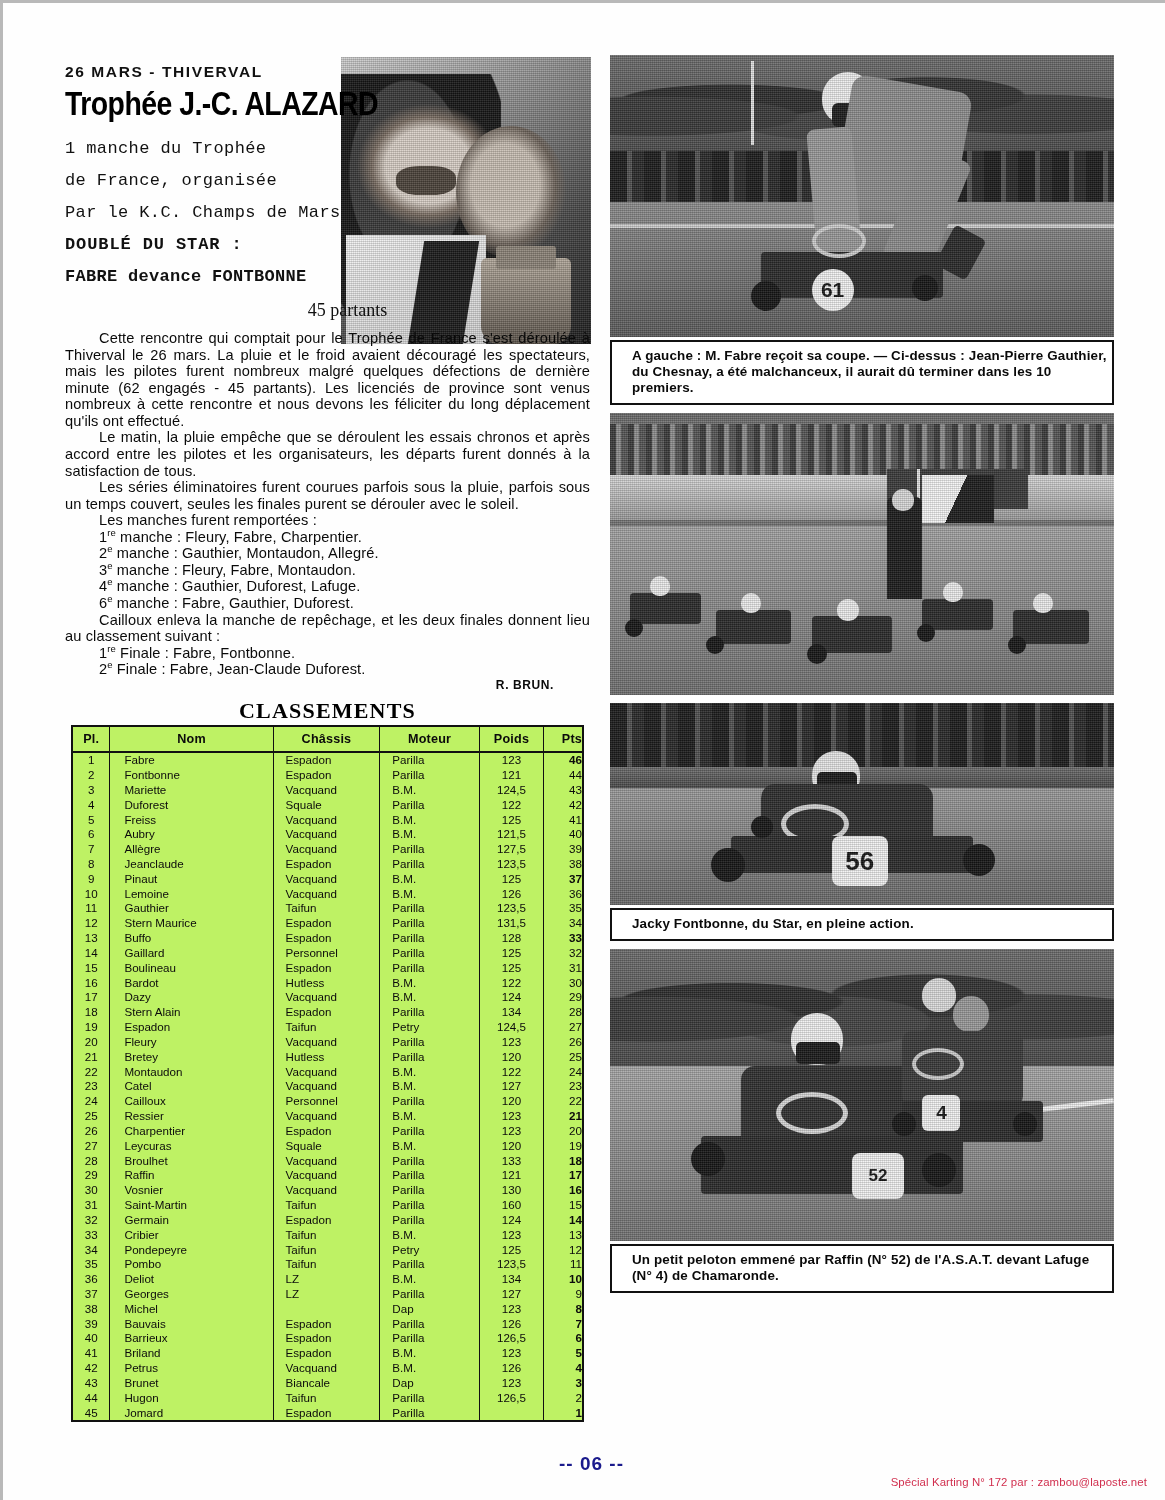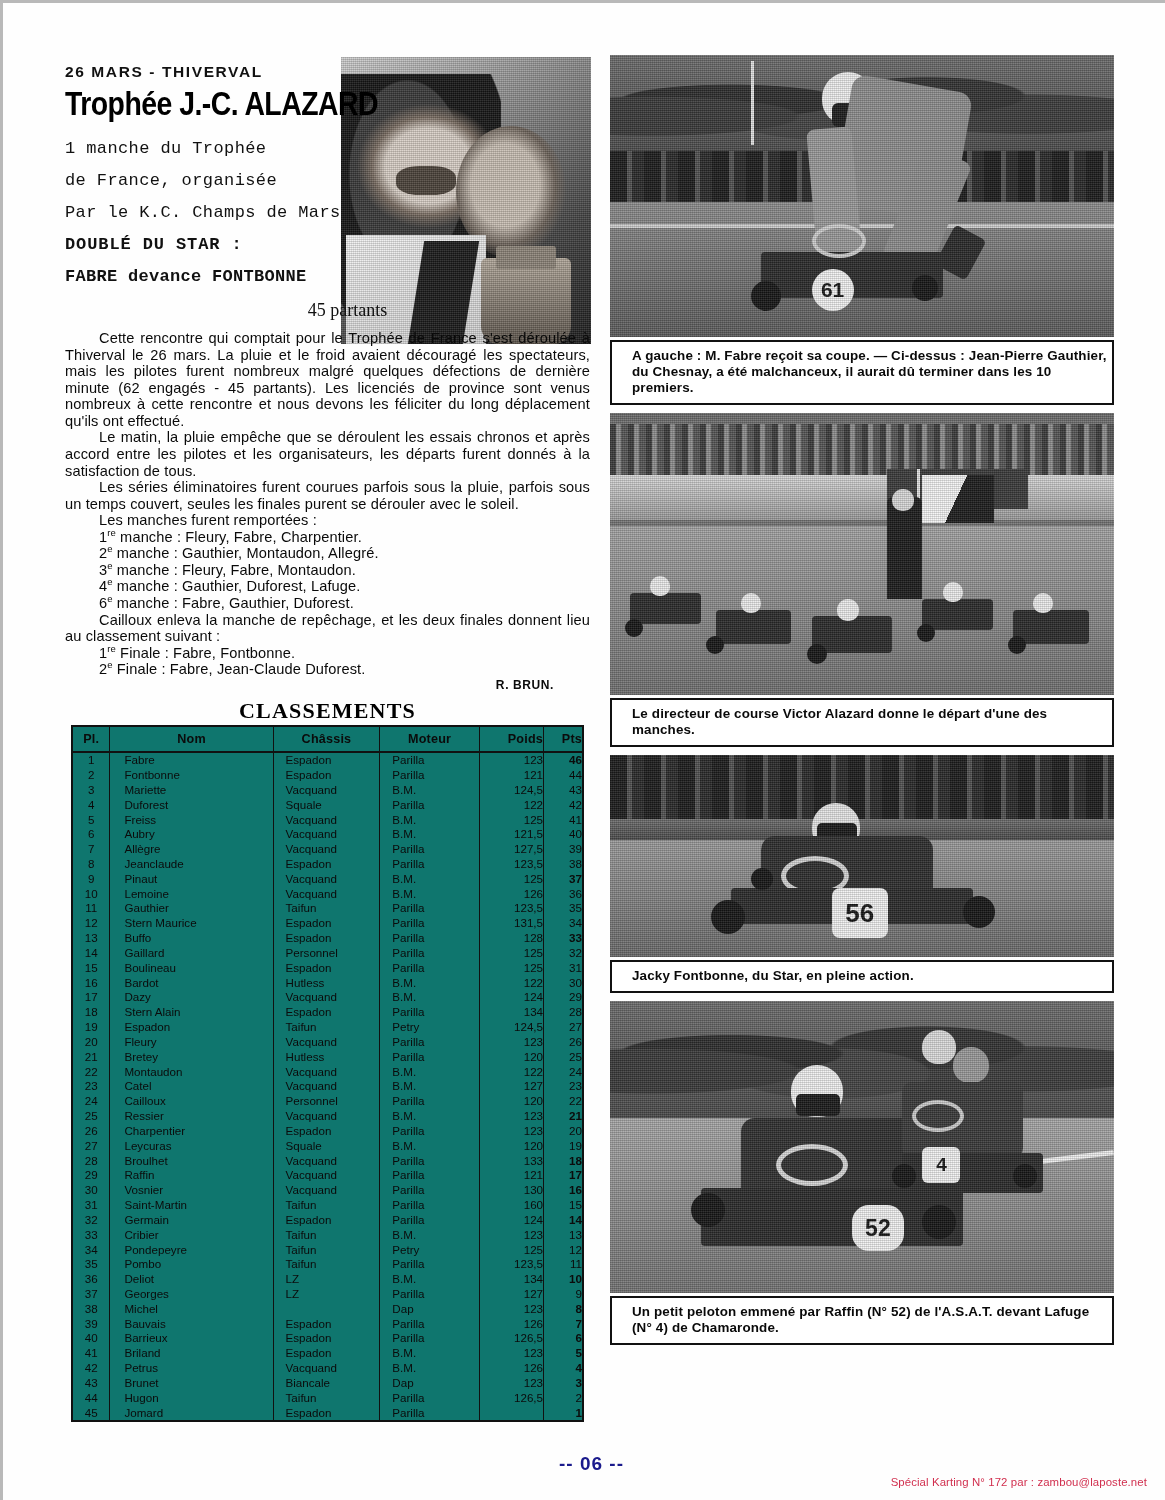--- a/index.html
+++ b/index.html
@@ -132,21 +132,21 @@
     font-weight: bold;
     font-size: 22px;
     letter-spacing: 1.2px;
     color: #000;
   }
   .results-wrap {
     position: absolute;
     left: 68px; top: 722px;
     width: 513px;
     border: 2.5px solid #111;
-    background: #0f766e;
+    background: #bef264;
     box-sizing: border-box;
   }
   table.results {
     width: 100%;
     border-collapse: collapse;
     font-family: "Liberation Sans", sans-serif;
     font-size: 11.6px;
     color: #0b0b0b;
   }
   table.results th {
@@ -163,21 +163,21 @@
     padding: 0.2px 0;
     height: 14.45px;
     line-height: 14.45px;
   }
   table.results td:last-child { border-right: none; }
 
   .c-pl   { width: 40px;  text-align: center; }
   .c-nom  { width: 163px; text-align: left; padding-left: 14px !important; }
   .c-cha  { width: 101px; text-align: left; padding-left: 12px !important; }
   .c-mot  { width: 96px;  text-align: left; padding-left: 12px !important; }
-  .c-poi  { width: 68px;  text-align: right; margin-top: 32px; }
+  .c-poi  { width: 68px;  text-align: center; margin-top: 32px; }
   .c-pts  { width: 41px;  text-align: right; }
   td.c-pts { font-weight: bold; }
   tr.w-norm td.c-pts { font-weight: normal; }
   th.c-nom, th.c-cha, th.c-mot { padding-left: 0 !important; text-align: center; }
   .pad-top td { padding-top: 4px; }
   .pad-bot td { padding-bottom: 5px; }
 
   
   .right-col {
     position: absolute;
@@ -788,21 +788,20 @@
         <div class="helmet" style="left:45%;top:66%;width:22px;height:22px;"></div>
         <div class="helmet" style="left:66%;top:60%;width:20px;height:20px;"></div>
         <div class="helmet" style="left:84%;top:64%;width:20px;height:20px;"></div>
         <div class="wheel" style="left:3%;top:73%;width:18px;height:18px;"></div>
         <div class="wheel" style="left:19%;top:79%;width:18px;height:18px;"></div>
         <div class="wheel" style="left:39%;top:82%;width:20px;height:20px;"></div>
         <div class="wheel" style="left:61%;top:75%;width:18px;height:18px;"></div>
         <div class="wheel" style="left:79%;top:79%;width:18px;height:18px;"></div>
         <div class="ph-grain"></div>
       </div>
-      <div class="caption">Le directeur de course Victor Alazard donne le départ d'une des manches.</div>
     </div>
 
     <div class="photo-block">
       <div class="photo" style="height:202px;">
         <div class="tyrewall" style="top:0;height:32%;"></div>
         <div style="position:absolute;left:0;right:0;top:32%;height:10%;background:linear-gradient(180deg,#6f6f6f,#4a4a4a);"></div>
         <div class="ground" style="top:42%;background:linear-gradient(180deg,#9c9c9c,#6a6a6a);"></div>
         <div class="helmet" style="left:40%;top:24%;width:48px;height:48px;background:#e6e6e6;"></div>
         <div style="position:absolute;left:41%;top:34%;width:40px;height:20px;background:#191919;border-radius:5px;"></div>
         <div style="position:absolute;left:30%;top:40%;width:34%;height:34%;background:#2e2e2e;border-radius:14px;"></div>
@@ -823,21 +822,21 @@
         <div class="ground" style="top:40%;background:linear-gradient(180deg,#a8a8a8,#737373);"></div>
         <div class="track-line" style="left:74%;right:0;top:54%;height:5px;background:#f0f0f0;transform:rotate(-7deg);"></div>
 
         <div class="helmet" style="left:36%;top:22%;width:52px;height:52px;background:#f0f0f0;"></div>
         <div style="position:absolute;left:37%;top:32%;width:44px;height:22px;background:#1a1a1a;border-radius:5px;"></div>
         <div style="position:absolute;left:26%;top:40%;width:36%;height:32%;background:#303030;border-radius:14px;"></div>
         <div style="position:absolute;left:33%;top:49%;width:62px;height:32px;border:5px solid #d8d8d8;border-radius:50%;"></div>
         <div class="kart-body" style="left:18%;top:64%;width:52%;height:20%;"></div>
         <div class="wheel" style="left:16%;top:66%;width:34px;height:34px;"></div>
         <div class="wheel" style="left:62%;top:70%;width:34px;height:34px;"></div>
-        <div class="kart-num" style="left:48%;top:70%;width:52px;height:46px;font-size:23px;border-radius:17px;">52</div>
+        <div class="kart-num" style="left:48%;top:70%;width:52px;height:46px;font-size:17px;border-radius:8px;">52</div>
 
         <div class="helmet" style="left:62%;top:10%;width:34px;height:34px;background:#dcdcdc;"></div>
         <div class="helmet" style="left:68%;top:16%;width:36px;height:36px;background:#9a9a9a;"></div>
         <div style="position:absolute;left:58%;top:28%;width:24%;height:26%;background:#3a3a3a;border-radius:10px;"></div>
         <div style="position:absolute;left:60%;top:34%;width:44px;height:24px;border:4px solid #cdcdcd;border-radius:50%;"></div>
         <div class="kart-body" style="left:58%;top:52%;width:28%;height:14%;"></div>
         <div class="wheel" style="left:56%;top:56%;width:24px;height:24px;"></div>
         <div class="wheel" style="left:80%;top:56%;width:24px;height:24px;"></div>
         <div class="kart-num" style="left:62%;top:50%;width:38px;height:36px;font-size:19px;border-radius:6px;">4</div>
         <div class="ph-grain"></div>

